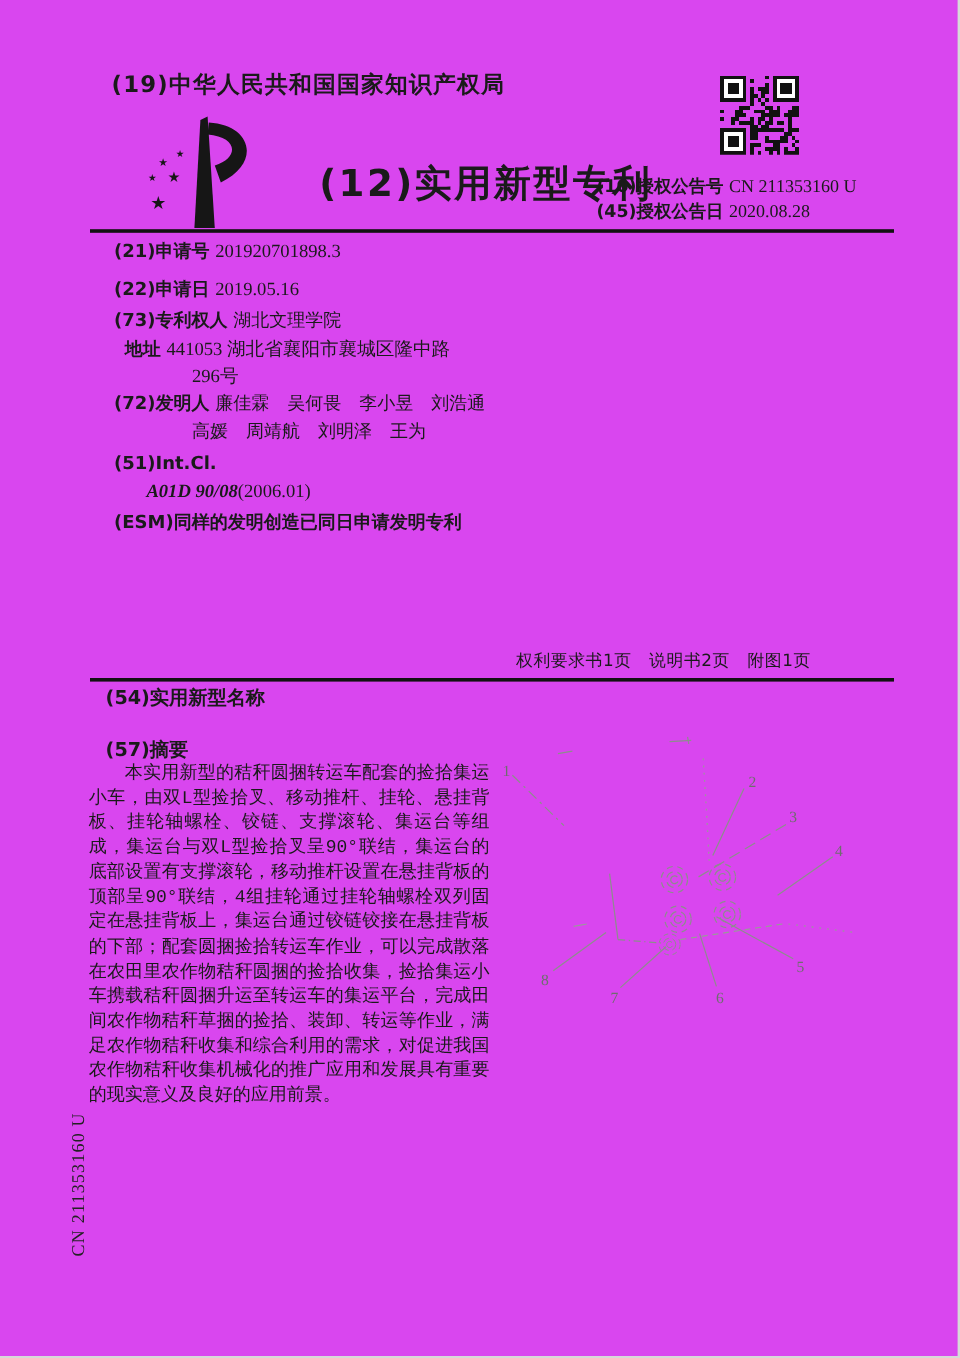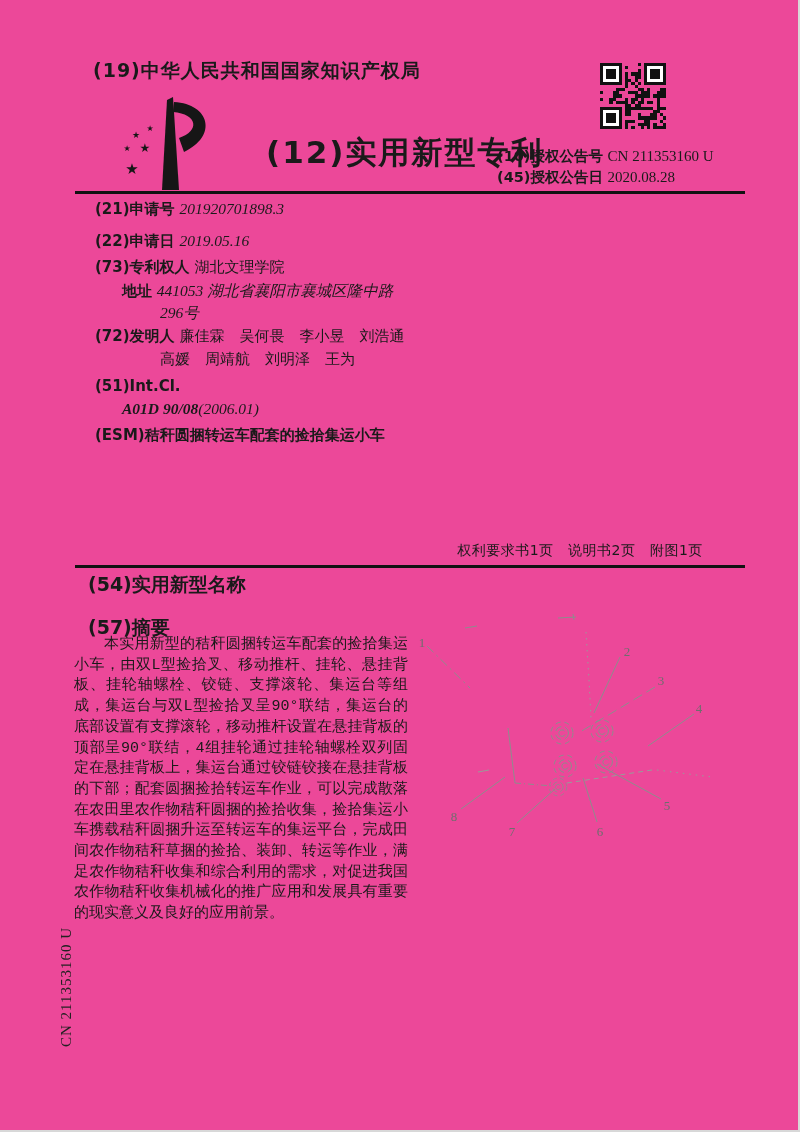--- a/index.html
+++ b/index.html
@@ -1,39 +1,39 @@
 <!DOCTYPE html>
 <html><head>
 <meta charset="utf-8">
 <style>
   html,body{margin:0;padding:0;background:#fff;}
   .page{
-    position:relative;width:800px;height:1132px;background:#ec4899;overflow:hidden;
+    position:relative;width:800px;height:1132px;background:#d946ef;overflow:hidden;
     font-family:"DejaVu Sans","Liberation Sans",sans-serif;color:#1a1a1a;
     border-right:2px solid #d8d8d8;border-bottom:2px solid #d8d8d8;box-sizing:border-box;
   }
   .abs{position:absolute;}
   
   .office{left:93px;top:58px;font-size:19px;font-weight:bold;letter-spacing:1px;}
   .doctype{left:266px;top:104px;font-size:31px;font-weight:bold;letter-spacing:2px;margin-top:28px;}
   .pubinfo{left:497px;top:146px;font-size:14.5px;line-height:21px;white-space:nowrap;}
   .pubinfo .lbl{font-weight:bold;margin-top:12px;}
   .pubinfo .val{font-family:"Liberation Serif",serif;font-size:15px;}
   .rule{left:75px;width:670px;height:3px;background:#111;}
   .rule1{top:191px;}
   .rule2{top:565px;}
   
   .field{font-size:15px;white-space:nowrap;}
   .field .lbl{font-weight:bold;}
-  .field .val{font-family:"Liberation Serif",serif;font-size:15.5px;font-style:italic;}
+  .field .val{font-family:"Liberation Serif",serif;font-size:15.5px;}
   .field .cjkval{font-family:Liberation Sans, sans-serif;font-size:15px;}
   .itcl{font-style:italic;font-weight:bold;}
   
-  .pagesinfo{left:430px;top:542px;width:300px;text-align:center;font-size:14px;letter-spacing:0.5px;}
-  .sec-label{font-size:19px;font-weight:bold;}
+  .pagesinfo{left:430px;top:542px;width:300px;text-align:left;font-size:14px;letter-spacing:0.5px;}
+  .sec-label{font-size:16px;font-weight:bold;}
   .sec-title{font-size:15.5px;}
   .abstract{
     left:74px;top:635px;width:334px;font-size:15px;line-height:20.7px;
     text-align:justify;text-indent:2em;word-break:break-all;font-family:Liberation Mono, monospace;
   }
   
   .sideno{
     left:58px;top:872px;height:175px;writing-mode:vertical-rl;transform:rotate(180deg);
     font-family:"Liberation Serif",serif;font-size:15px;letter-spacing:1px;color:#222;
   }
@@ -111,42 +111,42 @@
     <span class="val">201920701898.3</span>
   </div>
   <div class="abs field" style="left:95px;top:232px;">
     <span class="lbl">(22)申请日</span>
     <span class="val">2019.05.16</span>
   </div>
   <div class="abs field" style="left:95px;top:258px;">
     <span class="lbl">(73)专利权人</span>
     <span class="cjkval">湖北文理学院</span>
   </div>
-  <div class="abs field" style="left:122px;top:281px;">
+  <div class="abs field" style="left:104px;top:281px;">
     <span class="lbl">地址</span>
     <span class="val">441053 湖北省襄阳市襄城区隆中路</span>
   </div>
   <div class="abs field" style="left:160px;top:303px;">
     <span class="val">296号</span>
   </div>
   <div class="abs field" style="left:95px;top:327px;">
     <span class="lbl">(72)发明人</span>
     <span class="cjkval">廉佳霖　吴何畏　李小昱　刘浩通</span>
   </div>
   <div class="abs field" style="left:160px;top:350px;">
     <span class="cjkval">高媛　周靖航　刘明泽　王为</span>
   </div>
   <div class="abs field" style="left:95px;top:377px;">
     <span class="lbl">(51)Int.Cl.</span>
   </div>
   <div class="abs field" style="left:122px;top:400px;">
     <span class="val itcl">A01D 90/08</span><span class="val">(2006.01)</span>
   </div>
   <div class="abs field" style="left:95px;top:426px;">
-    <span class="lbl">(ESM)秸秆圆捆转运车配套的捡拾集运小车</span>
+    <span class="lbl">(ESM)同样的发明创造已同日申请发明专利</span>
   </div>
 
   <div class="abs pagesinfo">权利要求书1页　说明书2页　附图1页</div>
   <div class="abs rule rule2"></div>
 
   <div class="abs sec-label" style="left:88px;top:572px;">(54)实用新型名称</div>
   <div class="abs sec-label" style="left:88px;top:615px;">(57)摘要</div>
   <div class="abs abstract">本实用新型的秸秆圆捆转运车配套的捡拾集运小车，由双L型捡拾叉、移动推杆、挂轮、悬挂背板、挂轮轴螺栓、铰链、支撑滚轮、集运台等组成，集运台与双L型捡拾叉呈90°联结，集运台的底部设置有支撑滚轮，移动推杆设置在悬挂背板的顶部呈90°联结，4组挂轮通过挂轮轴螺栓双列固定在悬挂背板上，集运台通过铰链铰接在悬挂背板的下部；配套圆捆捡拾转运车作业，可以完成散落在农田里农作物秸秆圆捆的捡拾收集，捡拾集运小车携载秸秆圆捆升运至转运车的集运平台，完成田间农作物秸秆草捆的捡拾、装卸、转运等作业，满足农作物秸秆收集和综合利用的需求，对促进我国农作物秸秆收集机械化的推广应用和发展具有重要的现实意义及良好的应用前景。</div>
 
   <div class="abs figure">

